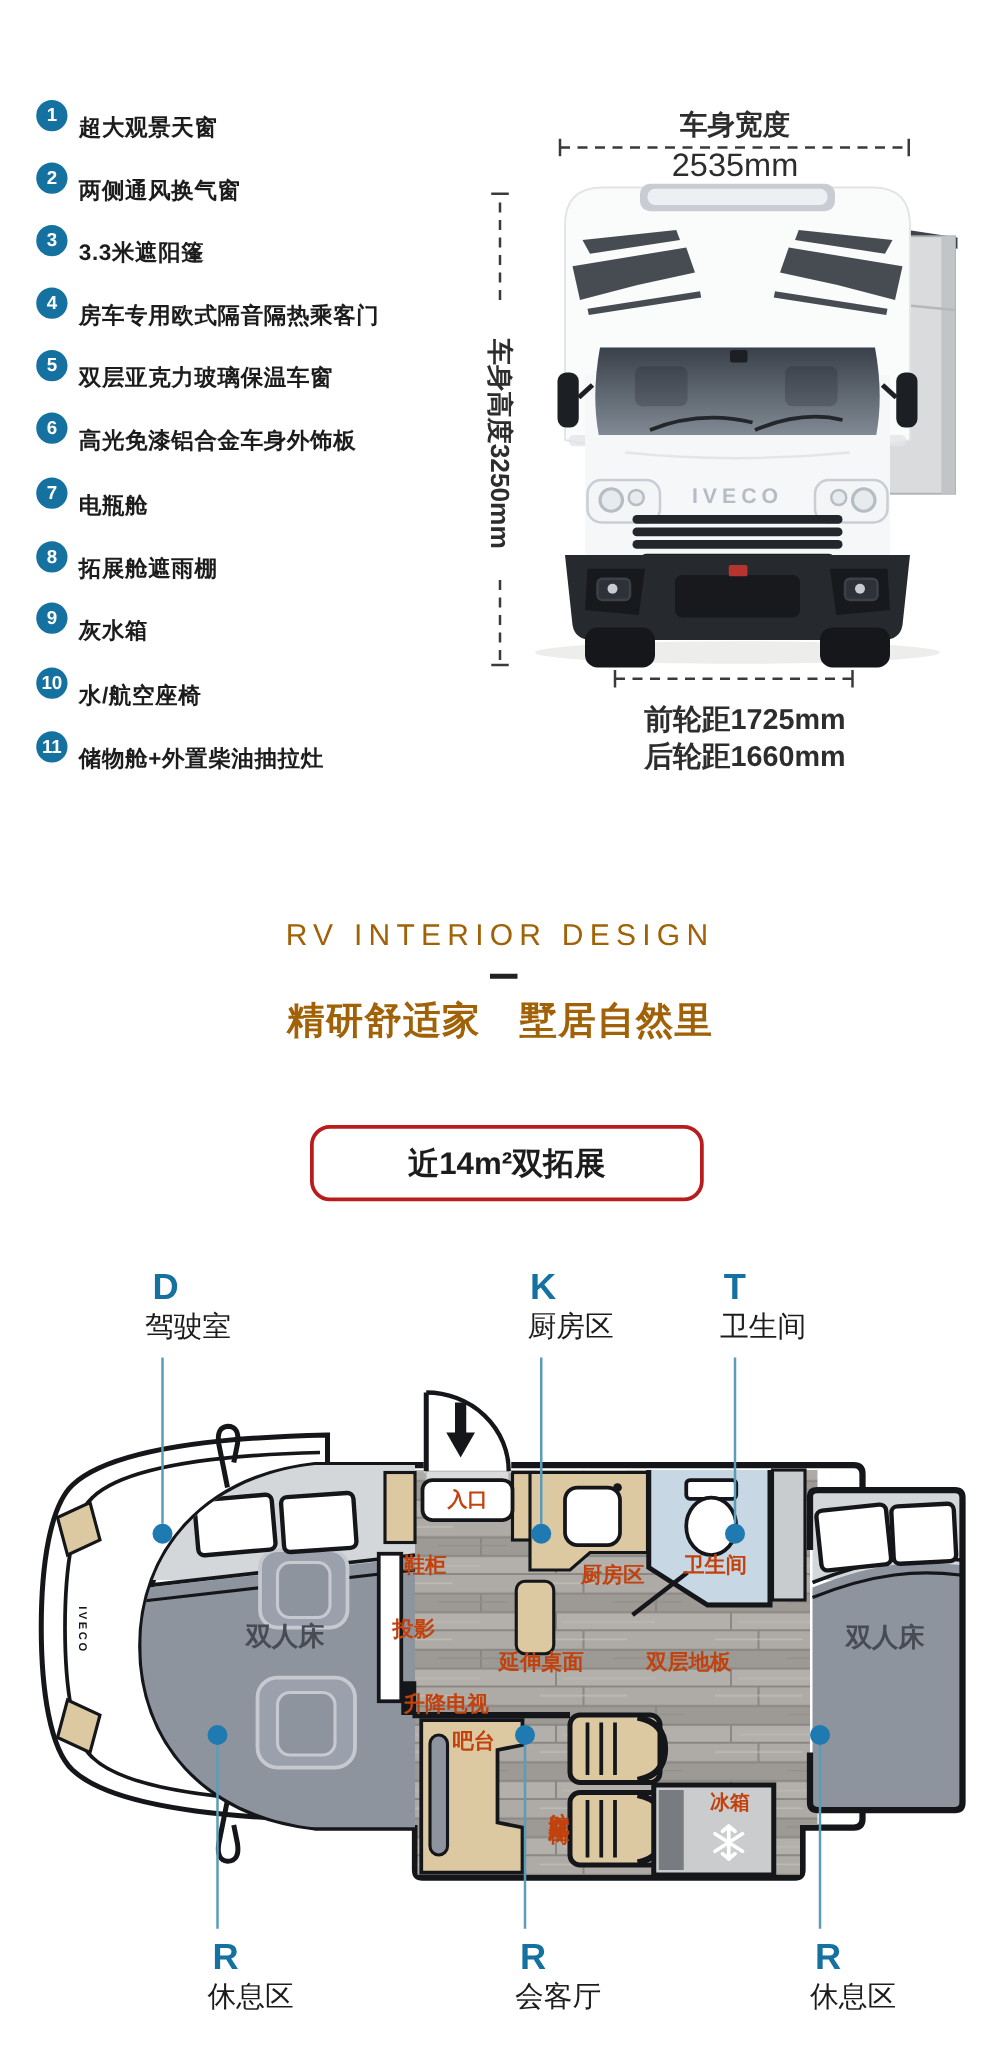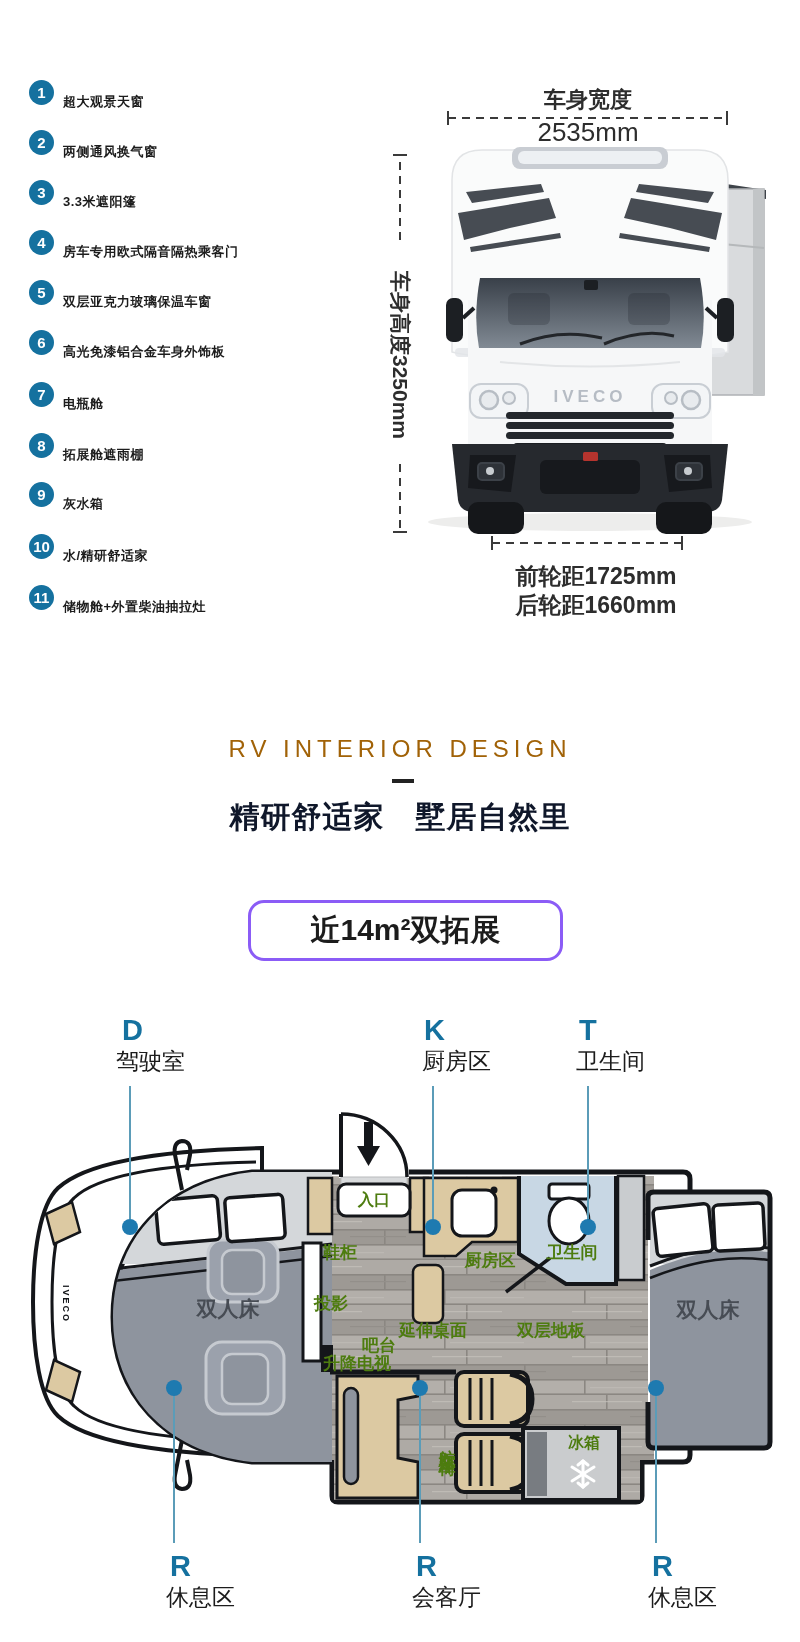--- a/index.html
+++ b/index.html
@@ -4,31 +4,31 @@
 <style>
   html,body{margin:0;padding:0;background:#fff;}
   .page{position:relative;width:800px;height:1642px;background:#fff;overflow:hidden;
         font-family:"Liberation Sans","DejaVu Sans",sans-serif;color:#1c1c1c;}
   svg.layer{position:absolute;left:0;top:0;}
   .abs{position:absolute;white-space:nowrap;}
   .ctr{position:absolute;transform:translate(-50%,-50%);white-space:nowrap;font-weight:600;}
   .feat-row{position:absolute;left:29px;display:flex;align-items:center;gap:9px;height:26px;}
   .feat-num{width:25px;height:25px;border-radius:50%;background:#15719f;color:#fff;
             font-size:15px;font-weight:700;display:flex;align-items:center;justify-content:center;flex:0 0 25px;}
-  .feat-lbl{font-size:13px;font-weight:600;letter-spacing:.5px;margin-top:20px;}
+  .feat-lbl{font-size:18px;font-weight:600;letter-spacing:.5px;margin-top:20px;}
   .dim{color:#2d2d2d;}
   .zone-letter{font-size:29px;font-weight:700;color:#15719f;line-height:1;}
   .zone-name{font-size:23px;font-weight:400;color:#1c1c1c;line-height:1;}
-  .plan-lbl{font-size:17px;font-weight:600;color:#4d7c0f;}
+  .plan-lbl{font-size:17px;font-weight:600;color:#c2410c;}
   .bed-lbl{font-size:21px;font-weight:600;color:#474c54;}
   .vert{writing-mode:vertical-rl;text-orientation:upright;letter-spacing:3px;}
   .rot90{transform:translate(-50%,-50%) rotate(90deg);}
-  .badge{position:absolute;left:248px;top:900px;width:309px;height:55px;border:3px solid #8b5cf6;
+  .badge{position:absolute;left:248px;top:900px;width:309px;height:55px;border:3px solid #b91c1c;
          border-radius:16px;display:flex;align-items:center;justify-content:center;
-         font-size:30px;font-weight:600;}
+         font-size:25px;font-weight:600;}
   .divider-dash{position:absolute;left:392px;top:779px;width:22px;height:4px;background:#222;}
 </style>
 </head>
 <body>
 
 <div class="page">
 
 <svg class="layer" width="800" height="1642" viewBox="0 0 800 1642">
   <defs>
     <pattern id="wood" width="140" height="45" patternUnits="userSpaceOnUse">
@@ -304,38 +304,38 @@
   <div class="feat-row" style="top:432px">
         <span class="feat-num">8</span>
         <span class="feat-lbl">拓展舱遮雨棚</span>
       </div>
   <div class="feat-row" style="top:481px">
         <span class="feat-num">9</span>
         <span class="feat-lbl">灰水箱</span>
       </div>
   <div class="feat-row" style="top:533px">
         <span class="feat-num">10</span>
-        <span class="feat-lbl">水/精研舒适家</span>
+        <span class="feat-lbl">水/航空座椅</span>
       </div>
   <div class="feat-row" style="top:584px">
         <span class="feat-num">11</span>
         <span class="feat-lbl">储物舱+外置柴油抽拉灶</span>
       </div>
 </div>
 
 <div class="ctr dim" style="left:588px;top:100px;font-size:22px">车身宽度</div>
 <div class="ctr dim" style="left:588px;top:132px;font-size:26px;font-weight:500">2535mm</div>
 <div class="ctr rot90 dim" style="left:400px;top:355px;font-size:21px">车身高度3250mm</div>
 <div class="ctr dim" style="left:596px;top:576px;font-size:23px">前轮距1725mm</div>
 <div class="ctr dim" style="left:596px;top:605px;font-size:23px">后轮距1660mm</div>
 <div class="ctr" style="left:590px;top:397px;font-size:17px;font-weight:700;letter-spacing:4px;color:#b6bcc4">IVECO</div>
 
 <div class="ctr" style="left:400px;top:749px;font-size:24px;font-weight:500;letter-spacing:5px;color:#a16207">RV INTERIOR DESIGN</div>
 <div class="divider-dash"></div>
-<div class="ctr" style="left:400px;top:817px;font-size:30px;font-weight:700;letter-spacing:1px;color:#0f172a">精研舒适家　墅居自然里</div>
+<div class="ctr" style="left:400px;top:817px;font-size:30px;font-weight:700;letter-spacing:1px;color:#a16207">精研舒适家　墅居自然里</div>
 <div class="badge">近14m²双拓展</div>
 
 <div class="abs zone-letter" style="left:122px;top:1016px">D</div>
 <div class="abs zone-name" style="left:116px;top:1050px">驾驶室</div>
 <div class="abs zone-letter" style="left:424px;top:1016px">K</div>
 <div class="abs zone-name" style="left:422px;top:1050px">厨房区</div>
 <div class="abs zone-letter" style="left:579px;top:1016px">T</div>
 <div class="abs zone-name" style="left:576px;top:1050px">卫生间</div>
 
 <div class="abs zone-letter" style="left:170px;top:1552px">R</div>
@@ -346,20 +346,20 @@
 <div class="abs zone-name" style="left:648px;top:1586px">休息区</div>
 
 <div class="ctr plan-lbl" style="left:374px;top:1200px;font-size:16px;font-weight:700">入口</div>
 <div class="ctr plan-lbl" style="left:340px;top:1252px">鞋柜</div>
 <div class="ctr plan-lbl" style="left:331px;top:1303px">投影</div>
 <div class="ctr plan-lbl" style="left:357px;top:1363px">升降电视</div>
 <div class="ctr plan-lbl" style="left:490px;top:1260px">厨房区</div>
 <div class="ctr plan-lbl" style="left:572px;top:1252px">卫生间</div>
 <div class="ctr plan-lbl" style="left:433px;top:1330px">延伸桌面</div>
 <div class="ctr plan-lbl" style="left:551px;top:1330px">双层地板</div>
-<div class="ctr plan-lbl" style="left:379px;top:1345px">吧台</div>
+<div class="ctr plan-lbl" style="left:379px;top:1393px">吧台</div>
 <div class="ctr plan-lbl vert" style="left:447px;top:1442px">航空座椅</div>
 <div class="ctr plan-lbl" style="left:584px;top:1443px;font-size:16px">冰箱</div>
 <div class="ctr bed-lbl" style="left:228px;top:1309px">双人床</div>
 <div class="ctr bed-lbl" style="left:708px;top:1310px">双人床</div>
 <div class="ctr rot90" style="left:66px;top:1304px;font-size:9px;font-weight:700;letter-spacing:2px;color:#14161a">IVECO</div>
 
 </div>
 
 </body></html>

